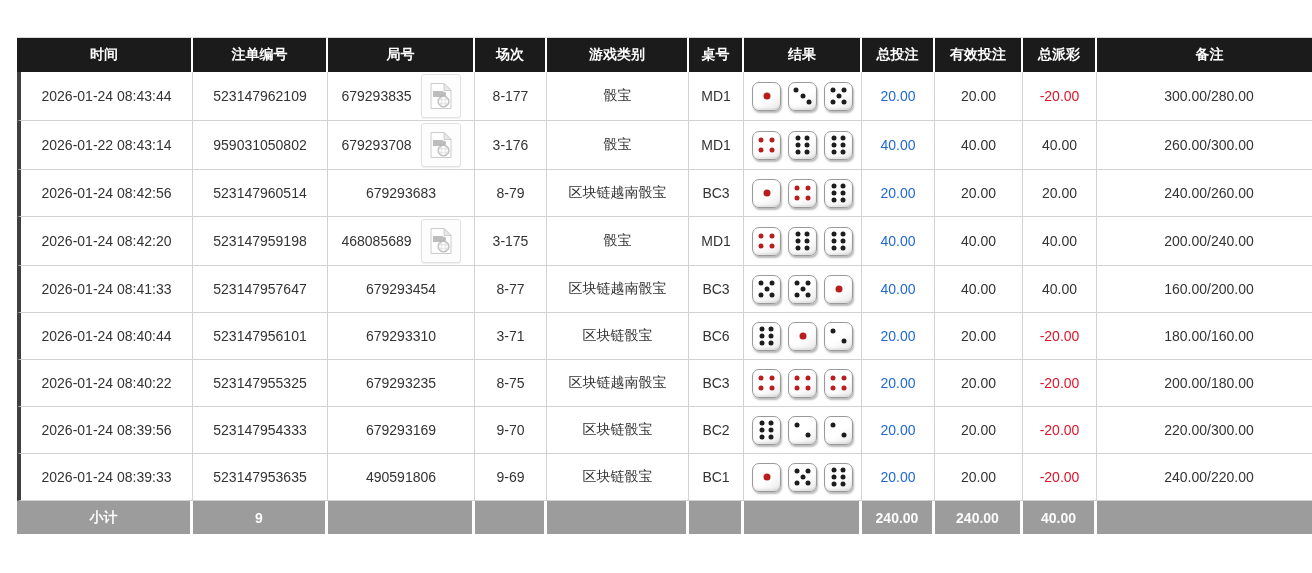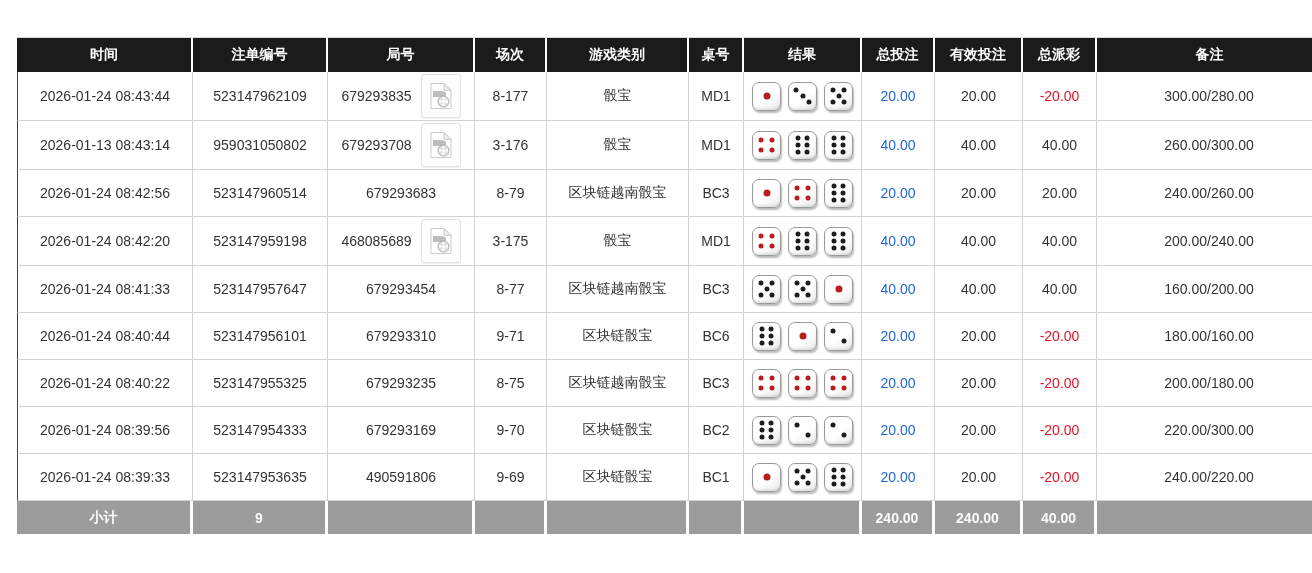--- a/index.html
+++ b/index.html
@@ -21,21 +21,21 @@
     overflow:hidden;white-space:nowrap;
   }
   thead th:last-child{border-right:none;}
   
   tbody td{
     background:#fff;text-align:center;vertical-align:middle;
     height:42px;padding:2px 3px;
     border-right:1px solid #d2d2d2;border-bottom:1px solid #d2d2d2;
     overflow:hidden;white-space:nowrap;
   }
-  tbody tr td:first-child{border-left:1px solid #404040;}
+  tbody tr td:first-child{border-left:4px solid #404040;}
   td.blue{color:#1f68d4;}
   td.pay-neg{color:#e01428;}
   
   .round-wrap{display:flex;align-items:center;justify-content:center;gap:9px;}
   .vicon{
     display:inline-flex;align-items:center;justify-content:center;
     width:38px;height:42px;background:#fdfdfd;
     border:1px solid #e2e2e2;border-radius:3px;cursor:pointer;
     box-shadow:0 1px 1px rgba(0,0,0,.06);
   }
@@ -140,21 +140,21 @@
               </div>
             </div>
     </td>
     <td class="blue">20.00</td>
     <td>20.00</td>
     <td class="pay-neg">-20.00</td>
     <td>300.00/280.00</td>
   </tr>
 
   <tr>
-    <td>2026-01-13 08:43:14</td>
+    <td>2026-01-22 08:43:14</td>
     <td>959031050802</td>
     <td>
       <div class="round-wrap">
         <span>679293708</span>
         <span class="vicon">
           <svg width="24" height="28" viewBox="0 0 24 28">
             <path d="M2 1.5 h13 l7 7 v18 h-20 z" fill="#ffffff" stroke="#cccccc" stroke-width="1"></path>
             <path d="M15 1.5 l7 7 h-7 z" fill="#e9e9e9" stroke="#cccccc" stroke-width="1"></path>
             <rect x="4" y="9" width="9" height="6" fill="#bdbdbd"></rect>
             <path d="M13 9 l4 1.5 v3 l-4 1.5 z" fill="#bdbdbd"></path>
@@ -340,21 +340,21 @@
 
   <tr>
     <td>2026-01-24 08:40:44</td>
     <td>523147956101</td>
     <td>
       <div class="round-wrap">
         <span>679293310</span>
 
       </div>
     </td>
-    <td>9-71</td>
+    <td>3-71</td>
     <td>区块链骰宝</td>
     <td>BC6</td>
     <td>
       <div class="dice-row">
               <div class="die">
                 <span class="pip" style="left: 32%; top: 25%;"></span>
                 <span class="pip" style="left: 32%; top: 50%;"></span>
                 <span class="pip" style="left: 32%; top: 75%;"></span>
                 <span class="pip" style="left: 68%; top: 25%;"></span>
                 <span class="pip" style="left: 68%; top: 50%;"></span>

